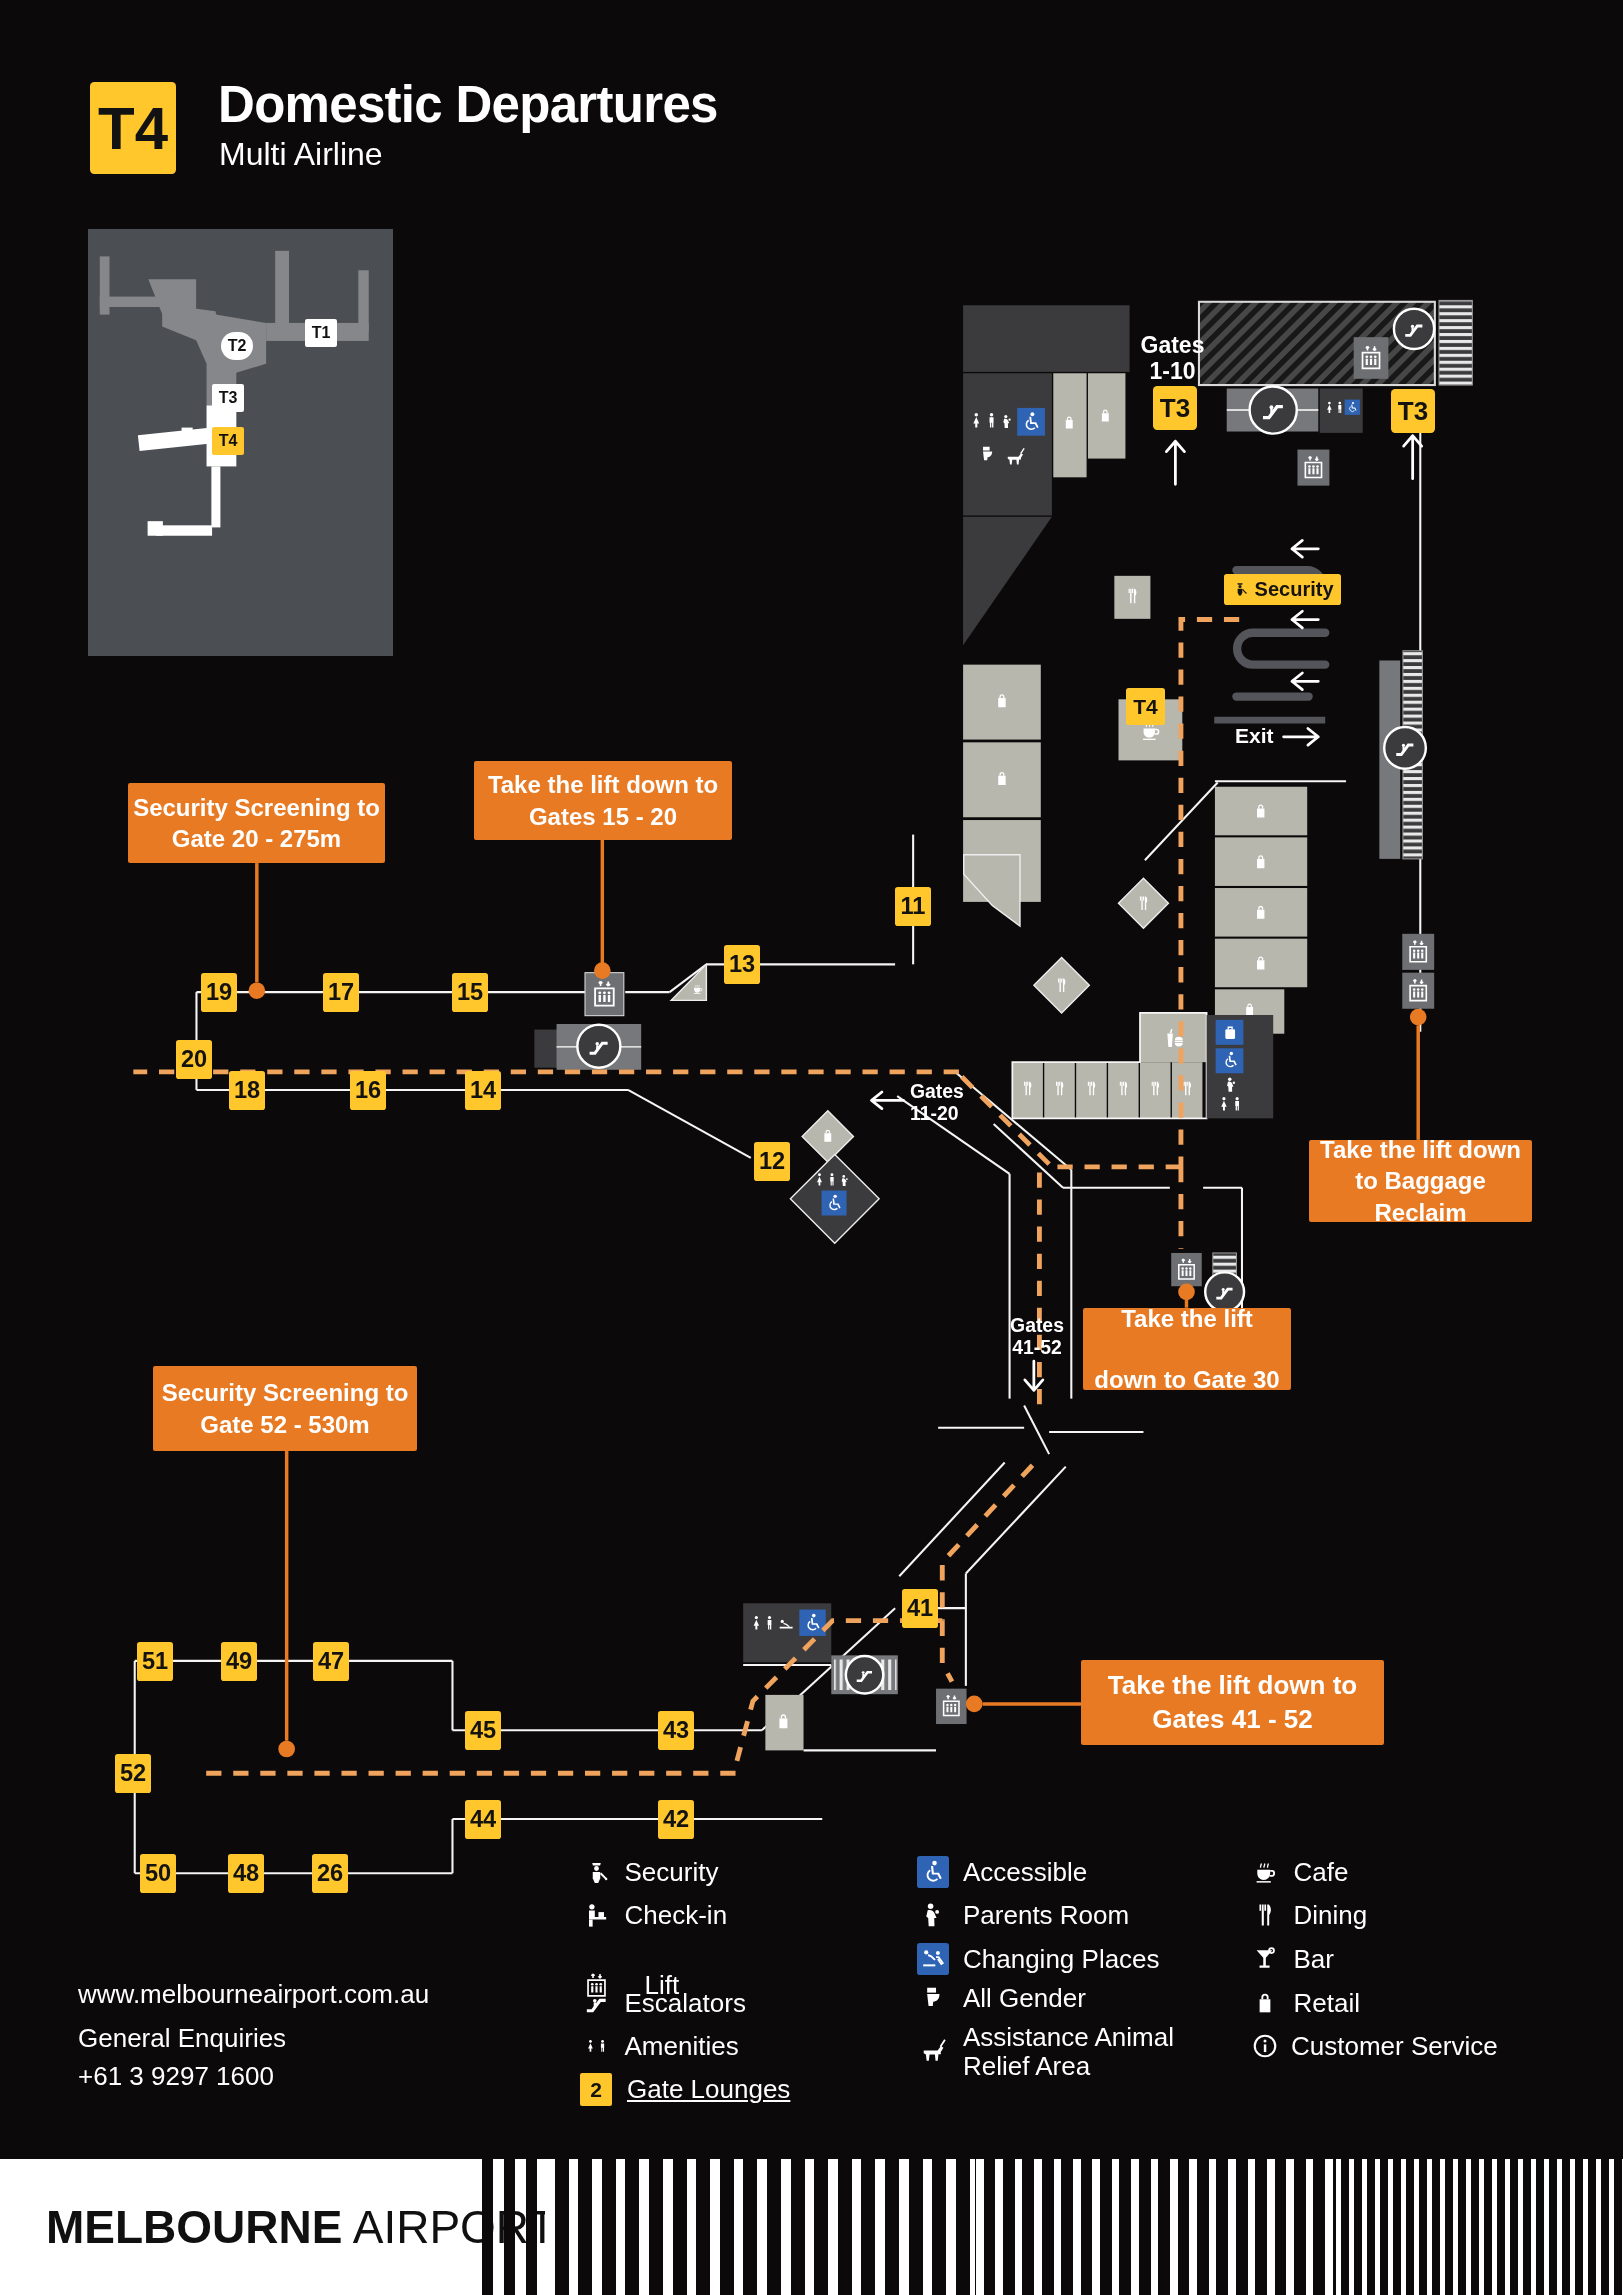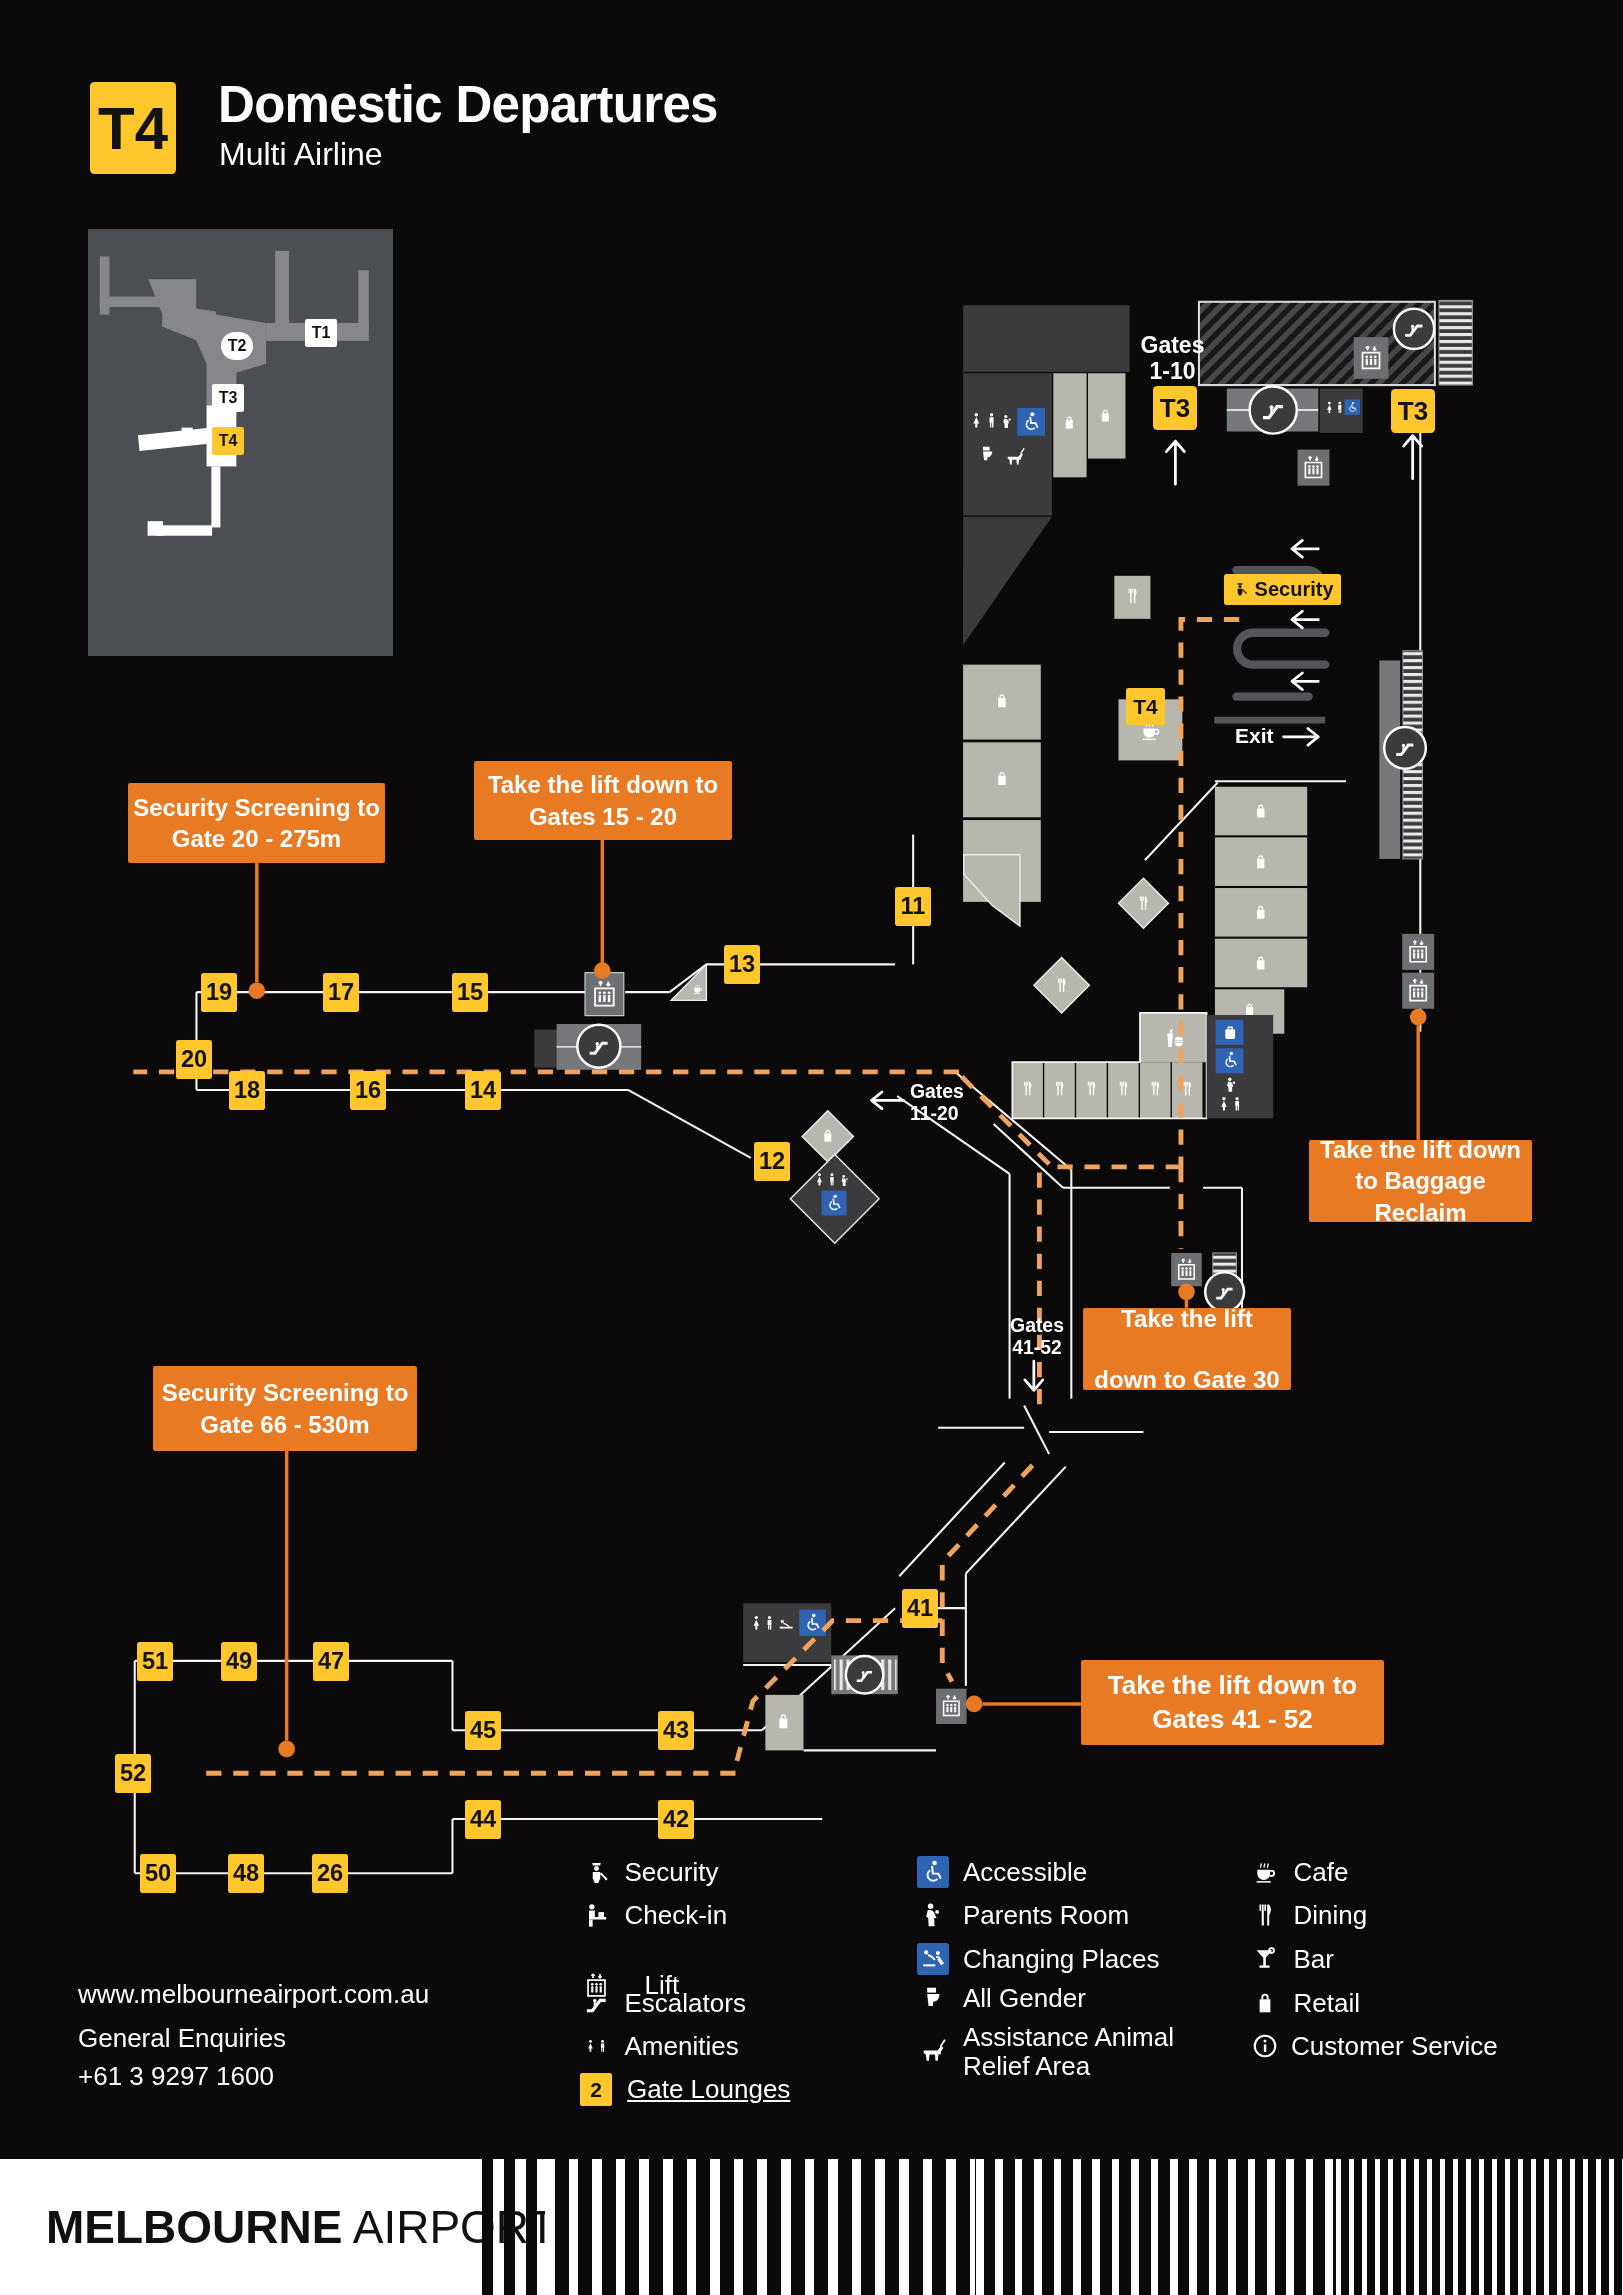--- a/index.html
+++ b/index.html
@@ -599,21 +599,21 @@
 <div class="abs callout" style="left:1309px;top:1140px;width:223px;height:82px;">
   <span>Take the lift down</span>
       <span>to Baggage Reclaim</span>
 </div>
 <div class="abs callout" style="left:1083px;top:1308px;width:208px;height:82px;gap:29px;">
   <span>Take the lift</span>
       <span>down to Gate 30</span>
 </div>
 <div class="abs callout" style="left:153px;top:1366px;width:264px;height:85px;">
   <span>Security Screening to</span>
-      <span>Gate 66 - 530m</span>
+      <span>Gate 52 - 530m</span>
 </div>
 <div class="abs callout" style="left:1081px;top:1660px;width:303px;height:85px;font-size:26px;">
   <span>Take the lift down to</span>
       <span>Gates 41 - 52</span>
 </div>
 
 <div>
 
   <div class="leg-row" style="left:580px;top:1856px;">
     <div class="leg-ic">

